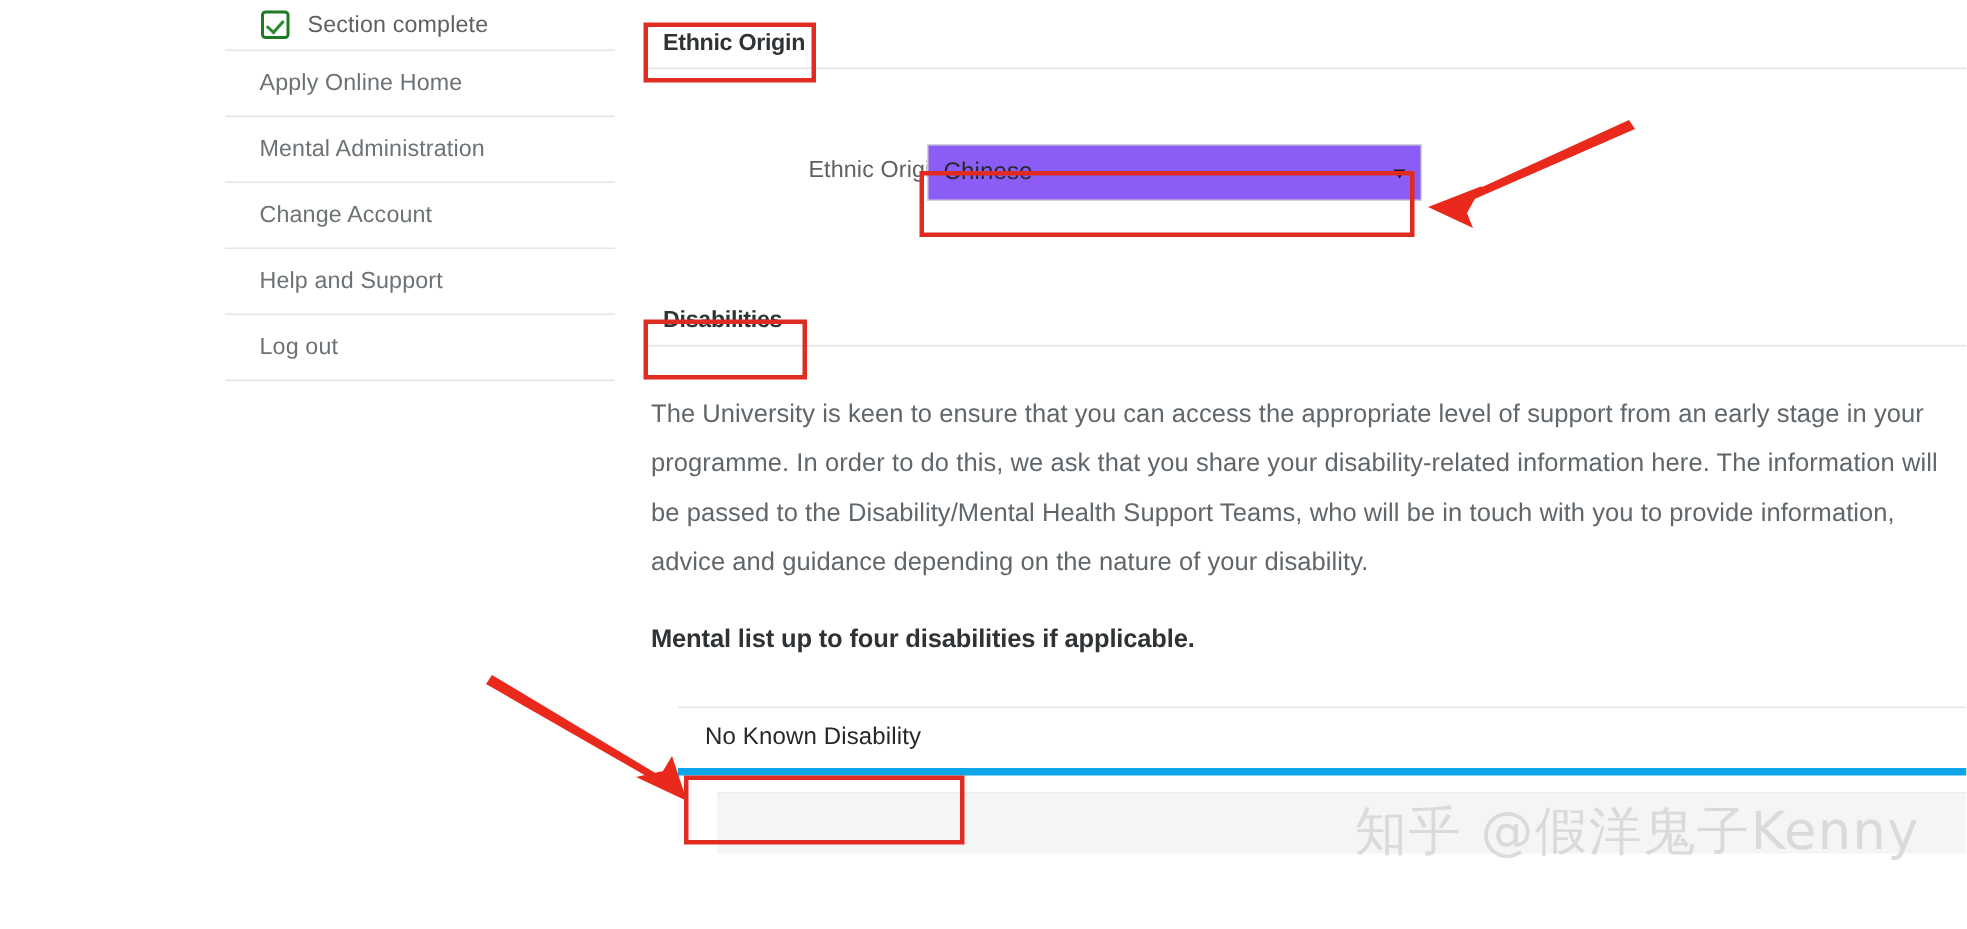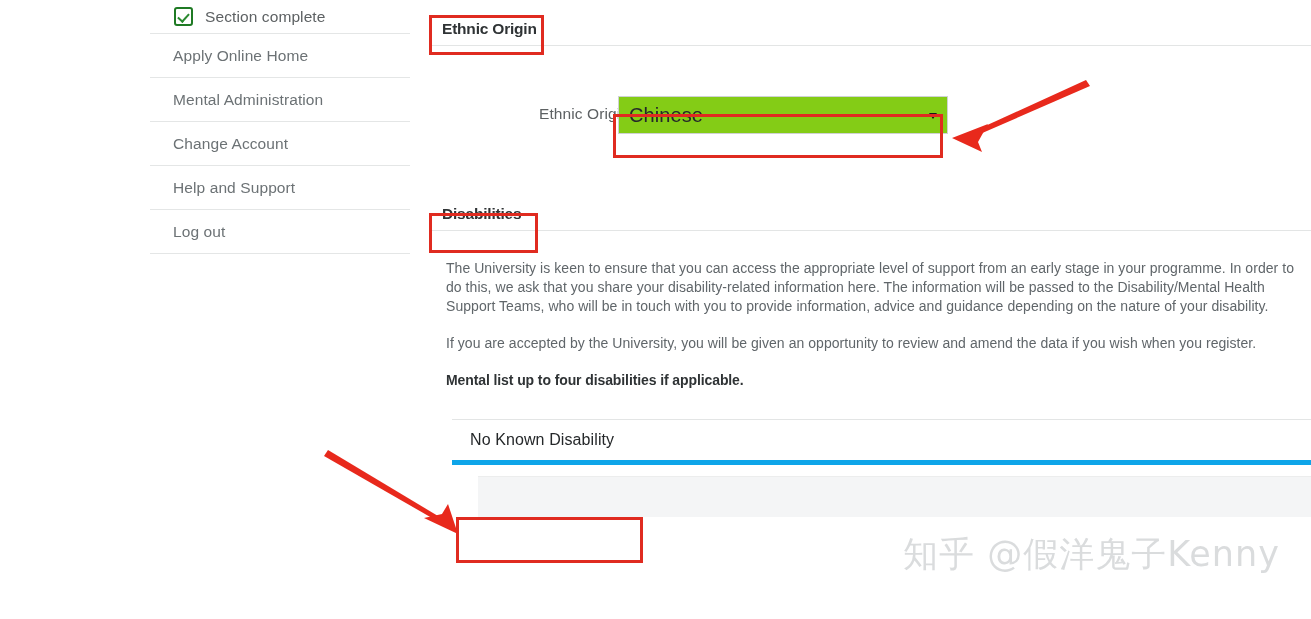--- a/index.html
+++ b/index.html
@@ -145,22 +145,22 @@
     left: 188px;
     top: 5px;
     width: 330px;
     height: 38px;
   }
   .fake-select {
     width: 100%;
     height: 100%;
     box-sizing: border-box;
     border: 1px solid #cfd2d3;
-    background: #84cc16;
-    font-size: 20px;
+    background: #8b5cf6;
+    font-size: 16px;
     color: #25282a;
     padding: 0 28px 0 10px;
     display: flex;
     align-items: center;
     letter-spacing: .1px;
     cursor: pointer;
   }
   .caret {
     position: absolute;
     right: 11px;
@@ -169,24 +169,24 @@
     width: 0;
     height: 0;
     border-left: 4.5px solid transparent;
     border-right: 4.5px solid transparent;
     border-top: 6px solid #16181a;
     pointer-events: none;
   }
 
   
   .copy {
-    margin: 0 0 0 16px;
+    margin: 0 0 0 4px;
     width: 862px;
-    font-size: 14px;
-    line-height: 19px;
+    font-size: 17px;
+    line-height: 33px;
     color: #60666a;
     letter-spacing: .05px;
   }
   .copy.bold {
     font-weight: bold;
     color: #2f3335;
     letter-spacing: -.1px;
   }
 
   
@@ -296,21 +296,20 @@
       </div>
     </div>
 
     <div class="section-head" style="margin-top:22px;">
       <div class="rule"></div>
       <div class="head-text">Disabilities</div>
     </div>
 
     <p class="copy" style="margin-top:22px;">The University is keen to ensure that you can access the appropriate level of support from an early stage in your programme. In order to do this, we ask that you share your disability-related information here. The information will be passed to the Disability/Mental Health Support Teams, who will be in touch with you to provide information, advice and guidance depending on the nature of your disability.</p>
 
-    <p class="copy" style="margin-top:18px;">If you are accepted by the University, you will be given an opportunity to review and amend the data if you wish when you register.</p>
 
     <p class="copy bold" style="margin-top:18px;">Mental list up to four disabilities if applicable.</p>
 
     <div class="dis-table" style="margin-top:29px;">
       <div class="dis-row">
         <span>No Known Disability</span>
       </div>
       <div class="dis-panel"></div>
     </div>
 

